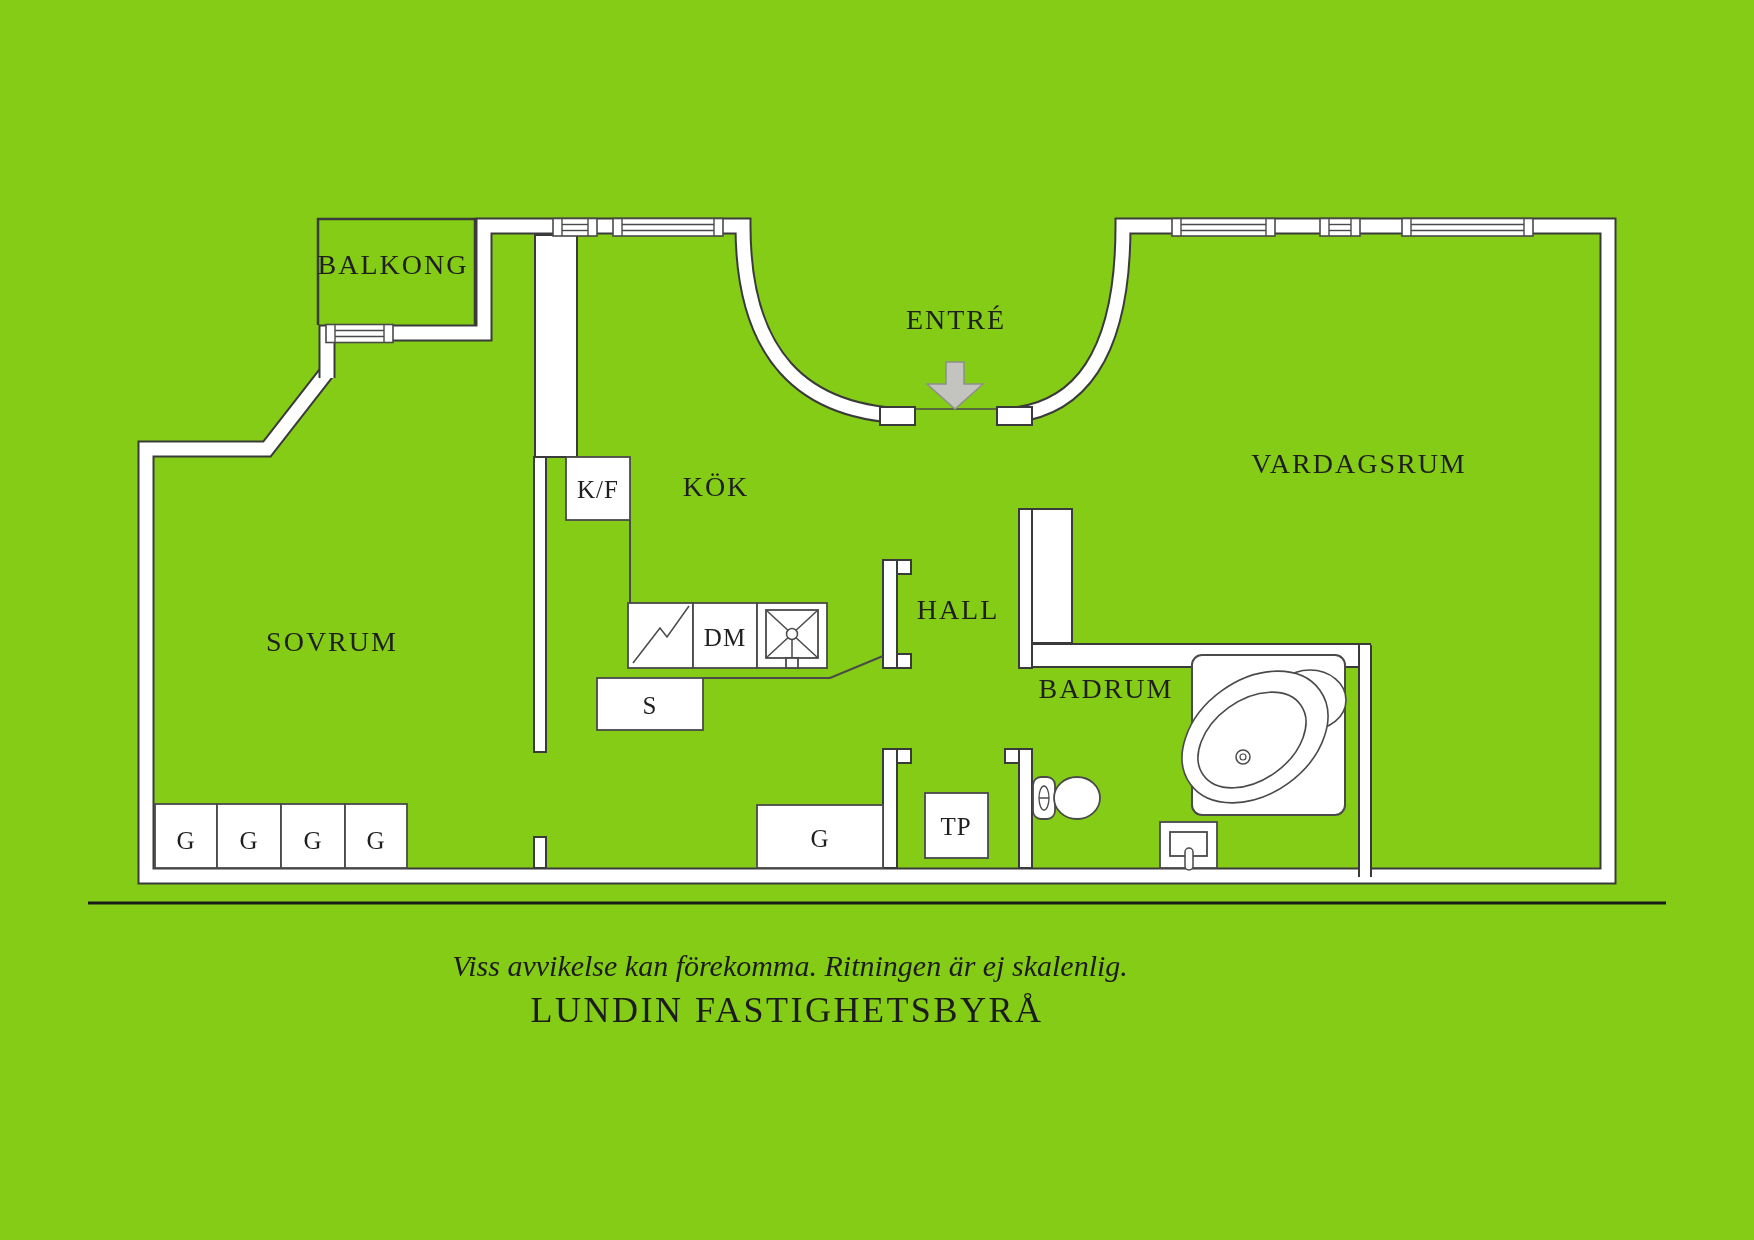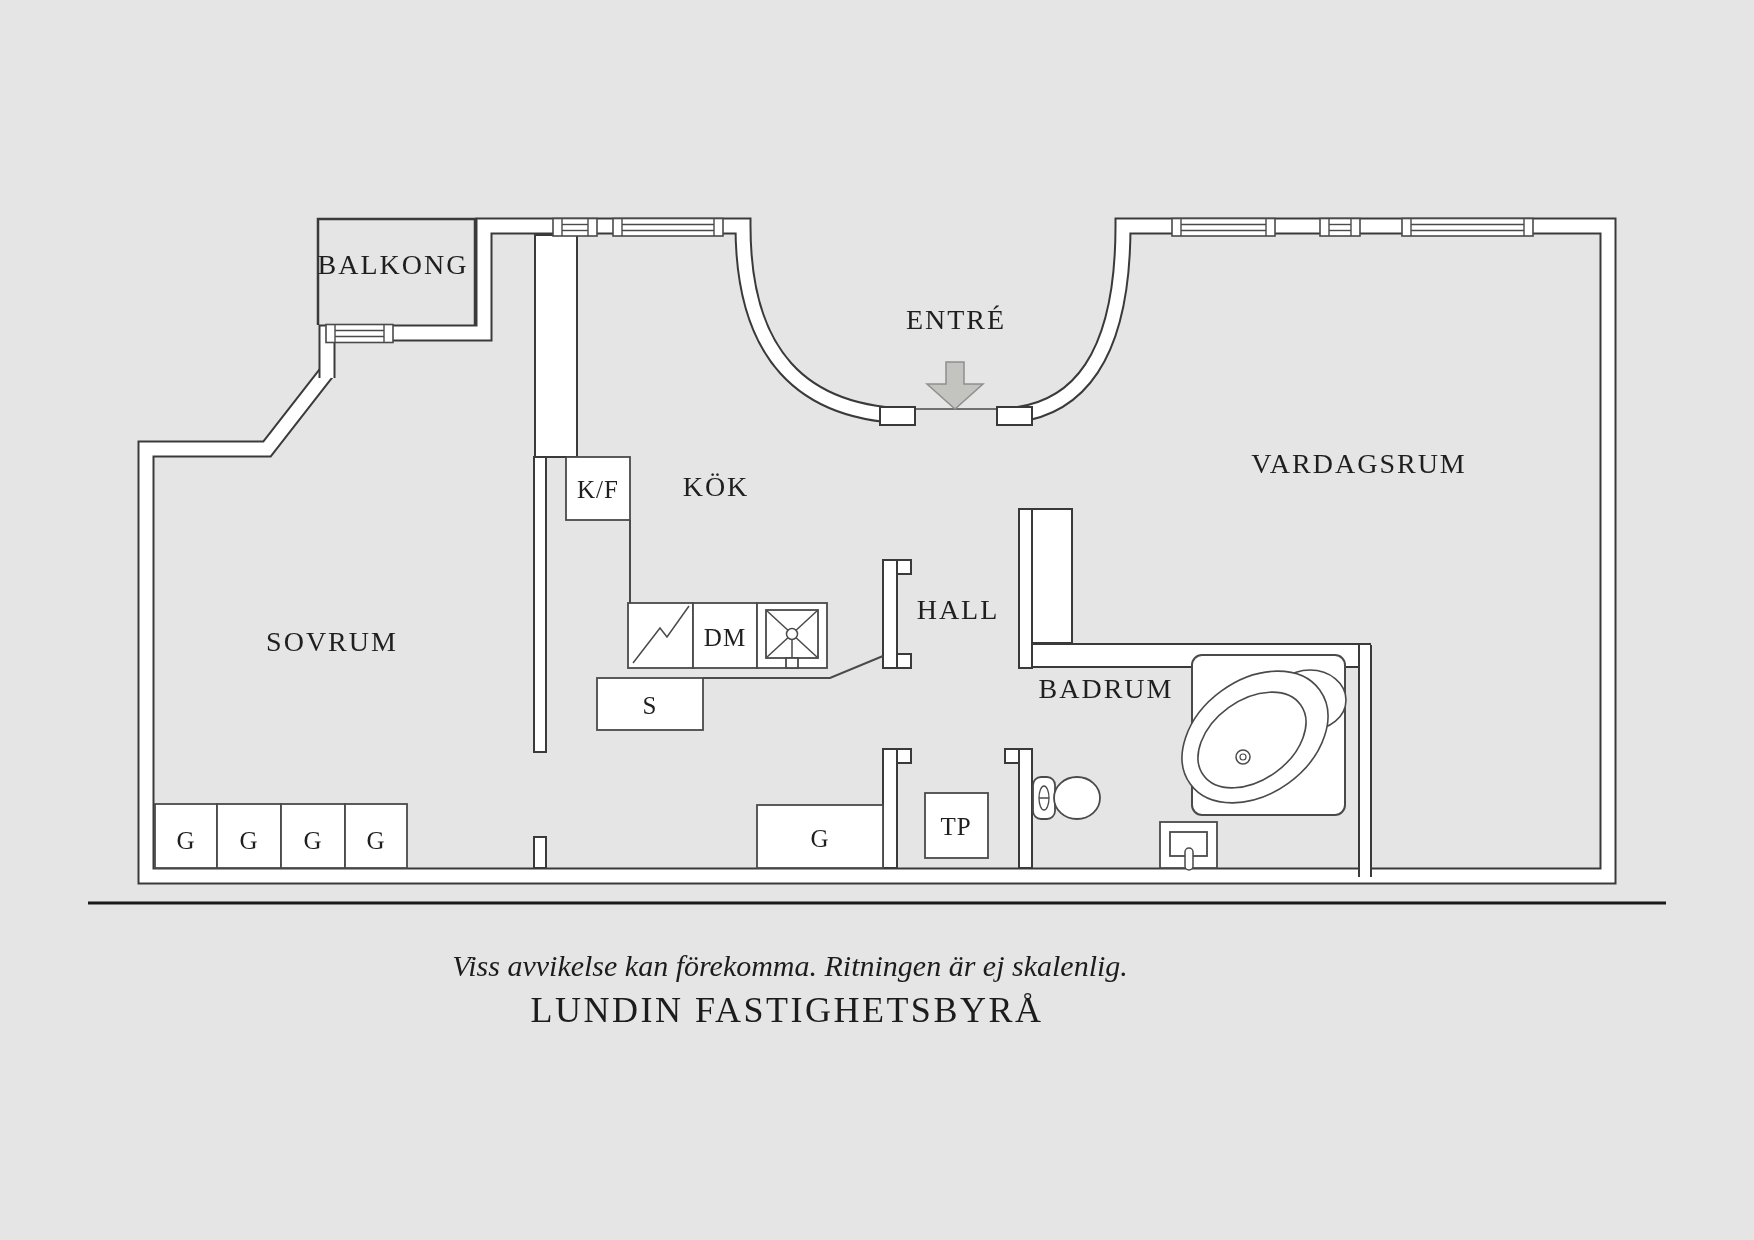--- a/index.html
+++ b/index.html
@@ -1,16 +1,16 @@
 <!DOCTYPE html>
 <html><head>
 <meta charset="utf-8">
 <style>
   html,body{margin:0;padding:0;background:#fff;}
-  #stage{position:relative;width:1754px;height:1240px;background:#e5e5e5;overflow:hidden;
+  #stage{position:relative;width:1754px;height:1240px;background:#84cc16;overflow:hidden;
          font-family:"Liberation Serif",serif;}
   svg{position:absolute;left:0;top:0;}
   .wall-black{fill:none;stroke:#3a3a3a;stroke-width:17;stroke-linejoin:miter;}
   .wall-white{fill:none;stroke:#ffffff;stroke-width:13;stroke-linejoin:miter;}
   .band-black{fill:none;stroke:#3a3a3a;stroke-width:25;}
   .band-white{fill:none;stroke:#ffffff;stroke-width:21;}
   .band2-black{fill:none;stroke:#3a3a3a;stroke-width:14;}
   .band2-white{fill:none;stroke:#ffffff;stroke-width:10;}
   .iwall{fill:#ffffff;stroke:#3a3a3a;stroke-width:2;}
   .thin{fill:none;stroke:#4a4a4a;stroke-width:2;}

